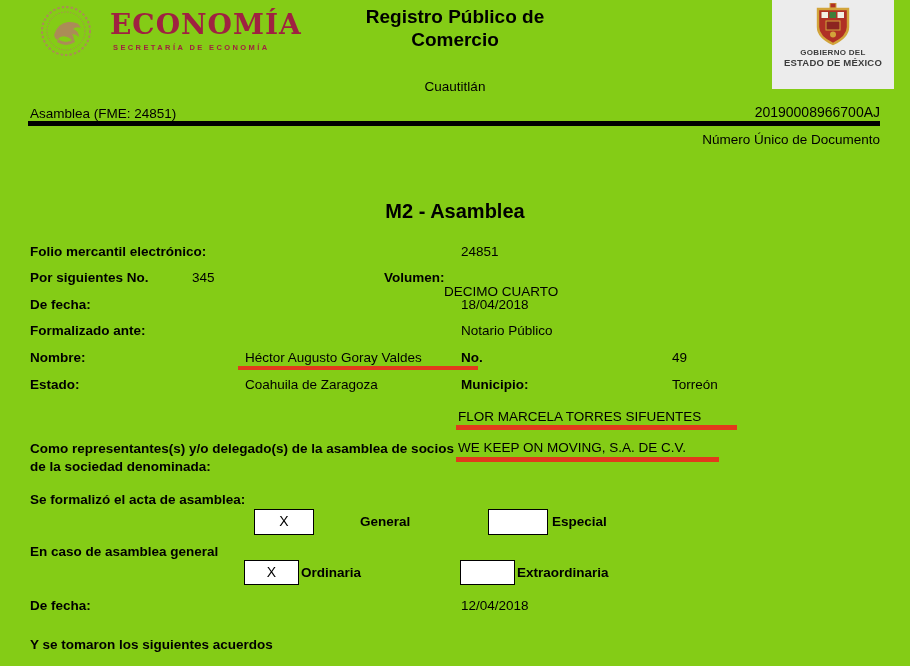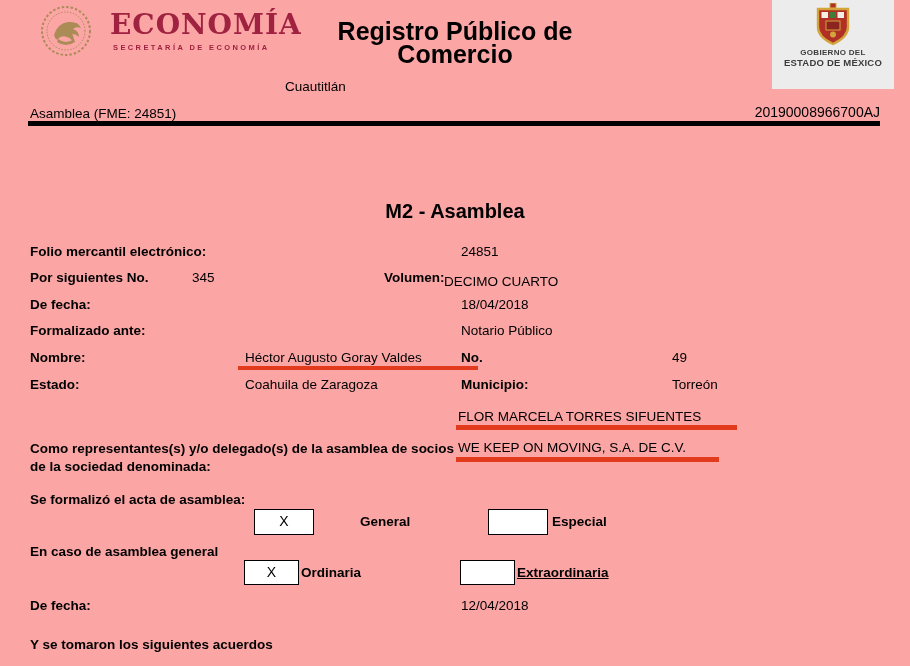--- a/index.html
+++ b/index.html
@@ -1,20 +1,20 @@
 <!DOCTYPE html>
 <html lang="es" style="--maroon: #9f2241; --redline: #e23a1c;"><head>
 <meta charset="utf-8">
 <title>Registro Público de Comercio - M2 Asamblea</title>
 <style>
   html,body{margin:0;padding:0;background:#fff;}
   #page{
     position:relative;
     width:910px;height:666px;
-    background:#fca5a5;
+    background:#84cc16;
     font-family:"Liberation Sans",sans-serif;
     color:#000;
     overflow:hidden;
   }
   .abs{position:absolute;white-space:nowrap;}
   .b{font-weight:bold;}
   .fs13{font-size:13.5px;line-height:16px;}
   .fs14{font-size:14px;line-height:17px;}
 
   
@@ -22,26 +22,26 @@
   .brand-word{
     position:absolute;left:110px;top:8px;
     font-family:"DejaVu Serif",serif;font-weight:bold;
     font-size:28px;letter-spacing:1px;color:var(--maroon);
   }
   .brand-tag{
     position:absolute;left:113px;top:43px;
     font-size:7.5px;font-weight:bold;letter-spacing:2.4px;color:var(--maroon);
   }
   .doc-title{
-    position:absolute;left:0;right:0;top:20px;margin:auto;width:340px;
-    text-align:center;font-size:25px;font-weight:bold;line-height:23px;
+    position:absolute;left:0;right:0;top:5px;margin:auto;width:340px;
+    text-align:center;font-size:19px;font-weight:bold;line-height:23px;
   }
   .office{
     position:absolute;left:0;right:0;top:79px;margin:auto;width:340px;
-    text-align:left;font-size:13.5px;
+    text-align:center;font-size:13.5px;
   }
   .edomex{
     position:absolute;left:772px;top:0;width:122px;height:89px;
     background:#ececec;text-align:center;
   }
   .edomex .crest{display:block;margin:3px auto 0;}
   .edomex-l1{font-size:8px;font-weight:bold;color:#3c3c3c;letter-spacing:.3px;margin-top:1px;}
   .edomex-l2{font-size:9.5px;font-weight:bold;color:#3c3c3c;letter-spacing:.2px;}
 
   
@@ -99,30 +99,31 @@
       <rect x="12" y="18" width="14" height="9" fill="#8c2420" stroke="#d2a43a" stroke-width="1"></rect>
       <circle cx="19" cy="31.5" r="3" fill="#d2a43a"></circle>
     </svg>
     <div class="edomex-l1">GOBIERNO DEL</div>
     <div class="edomex-l2">ESTADO DE MÉXICO</div>
   </div>
 
   <div class="abs fs13 ref-left">Asamblea (FME: 24851)</div>
   <div class="abs fs14 ref-number">20190008966700AJ</div>
   <div class="ref-rule"></div>
+  <div class="abs fs13 ref-caption">Número Único de Documento</div>
 
   <div class="m2-heading">M2 - Asamblea</div>
 
   <div class="abs fs13 b" style="left:30px;top:244px;">Folio mercantil electrónico:</div>
   <div class="abs fs13" style="left:461px;top:244px;">24851</div>
 
   <div class="abs fs13 b" style="left:30px;top:270px;">Por siguientes No.</div>
   <div class="abs fs13" style="left:192px;top:270px;">345</div>
   <div class="abs fs13 b" style="left:384px;top:270px;">Volumen:</div>
-  <div class="abs fs13" style="left:444px;top:274px;">DECIMO CUARTO</div>
+  <div class="abs fs13" style="left:444px;top:284px;">DECIMO CUARTO</div>
 
   <div class="abs fs13 b" style="left:30px;top:297px;">De fecha:</div>
   <div class="abs fs13" style="left:461px;top:297px;">18/04/2018</div>
 
   <div class="abs fs13 b" style="left:30px;top:323px;">Formalizado ante:</div>
   <div class="abs fs13" style="left:461px;top:323px;">Notario Público</div>
 
   <div class="abs fs13 b" style="left:30px;top:350px;">Nombre:</div>
   <div class="abs fs13" style="left:245px;top:350px;">Héctor Augusto Goray Valdes</div>
   <div class="redline" style="left:238px;top:366px;width:240px;height:4px;"></div>
@@ -146,20 +147,20 @@
   <div class="cbox" style="left:254px;top:509px;width:58px;height:24px;">X</div>
   <div class="abs fs13 b" style="left:320px;top:514px;margin-left:40px;">General</div>
   <div class="cbox" style="left:488px;top:509px;width:58px;height:24px;"></div>
   <div class="abs fs13 b" style="left:552px;top:514px;">Especial</div>
 
   <div class="abs fs13 b" style="left:30px;top:544px;">En caso de asamblea general</div>
 
   <div class="cbox" style="left:244px;top:560px;width:53px;height:23px;">X</div>
   <div class="abs fs13 b" style="left:301px;top:565px;">Ordinaria</div>
   <div class="cbox" style="left:460px;top:560px;width:53px;height:23px;"></div>
-  <div class="abs fs13 b" style="left:517px;top:565px;text-decoration:underline;">Extraordinaria</div>
+  <div class="abs fs13 b" style="left:517px;top:565px;">Extraordinaria</div>
 
   <div class="abs fs13 b" style="left:30px;top:598px;">De fecha:</div>
   <div class="abs fs13" style="left:461px;top:598px;">12/04/2018</div>
 
   <div class="abs fs13 b" style="left:30px;top:637px;">Y se tomaron los siguientes acuerdos</div>
 
 </div>
 
 </body></html>

